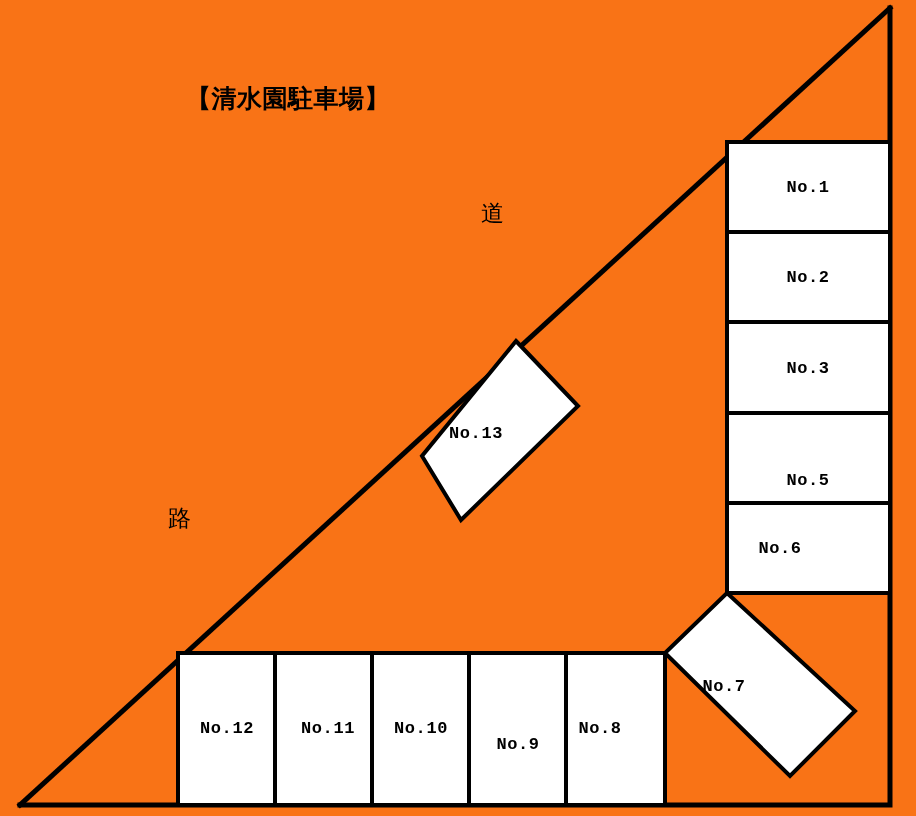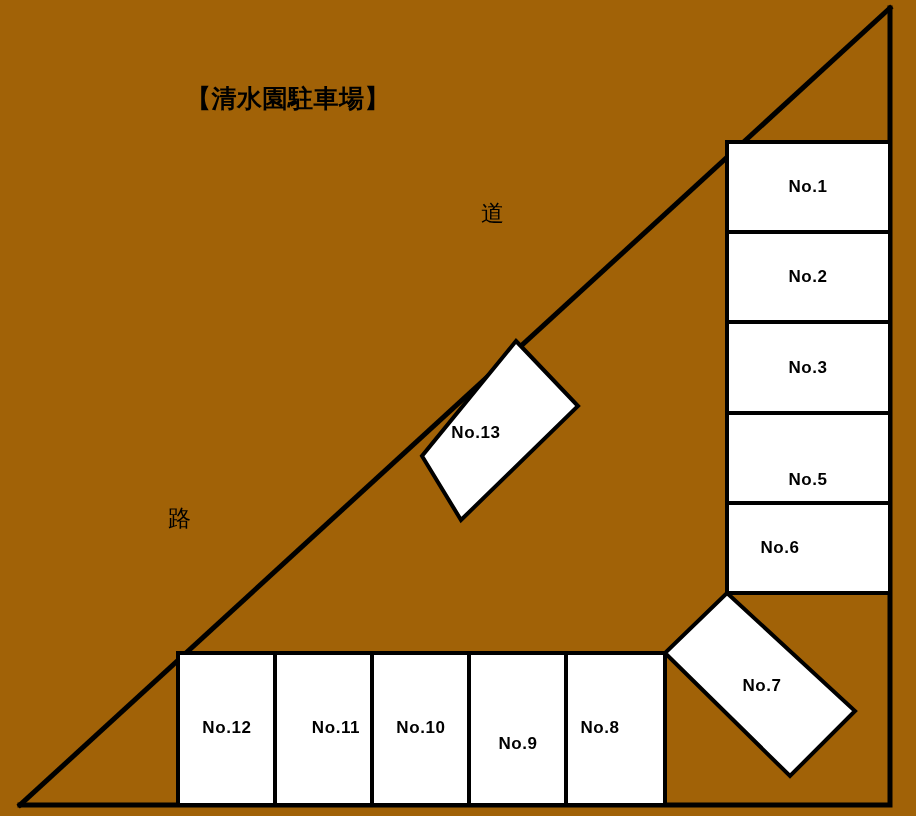--- a/index.html
+++ b/index.html
@@ -9,21 +9,21 @@
     background: #ffffff;
   }
   body {
     font-family: "Liberation Sans", "DejaVu Sans", sans-serif;
     color: #000000;
   }
   #diagram-root {
     position: relative;
     width: 916px;
     height: 816px;
-    background: #a16207;
+    background: #f97316;
     overflow: hidden;
   }
   #parking-svg {
     position: absolute;
     left: 0;
     top: 0;
     width: 916px;
     height: 816px;
     display: block;
   }
@@ -46,21 +46,21 @@
   }
   #road-label-top  { left: 481px; top: 198px; }
   #road-label-left { left: 168px; top: 503px; }
   .stall-label {
     position: absolute;
     font-size: 17px;
     font-weight: bold;
     letter-spacing: 0.6px;
     white-space: nowrap;
     transform: translate(-50%, -50%);
-    font-family: Liberation Sans, sans-serif;
+    font-family: Liberation Mono, monospace;
   }
 </style>
 </head>
 <body>
 
 <div id="diagram-root">
 
   <svg id="parking-svg" viewBox="0 0 916 816" xmlns="http://www.w3.org/2000/svg">
     <g id="boundary-group" fill="none" stroke="#000000" stroke-width="5" stroke-linejoin="miter" stroke-linecap="square">
       <polyline id="boundary-outline" points="890,8 890,805 20,805"></polyline>
@@ -86,21 +86,21 @@
 
   <div class="road-label" id="road-label-top">道</div>
   <div class="road-label" id="road-label-left">路</div>
 
   <div id="stall-labels-layer">
       <div class="stall-label" style="left: 808px; top: 187px;">No.1</div>
       <div class="stall-label" style="left: 808px; top: 277px;">No.2</div>
       <div class="stall-label" style="left: 808px; top: 368px;">No.3</div>
       <div class="stall-label" style="left: 808px; top: 480px;">No.5</div>
       <div class="stall-label" style="left: 780px; top: 548px;">No.6</div>
-      <div class="stall-label" style="left: 762px; top: 686px;">No.7</div>
+      <div class="stall-label" style="left: 724px; top: 686px;">No.7</div>
       <div class="stall-label" style="left: 600px; top: 728px; text-align: right;">No.8</div>
       <div class="stall-label" style="left: 518px; top: 744px;">No.9</div>
       <div class="stall-label" style="left: 421px; top: 728px; text-align: center;">No.10</div>
-      <div class="stall-label" style="left: 336px; top: 728px;">No.11</div>
+      <div class="stall-label" style="left: 328px; top: 728px;">No.11</div>
       <div class="stall-label" style="left: 227px; top: 728px;">No.12</div>
       <div class="stall-label" style="left: 476px; top: 433px;">No.13</div>
     </div>
 </div>
 
 </body></html>

